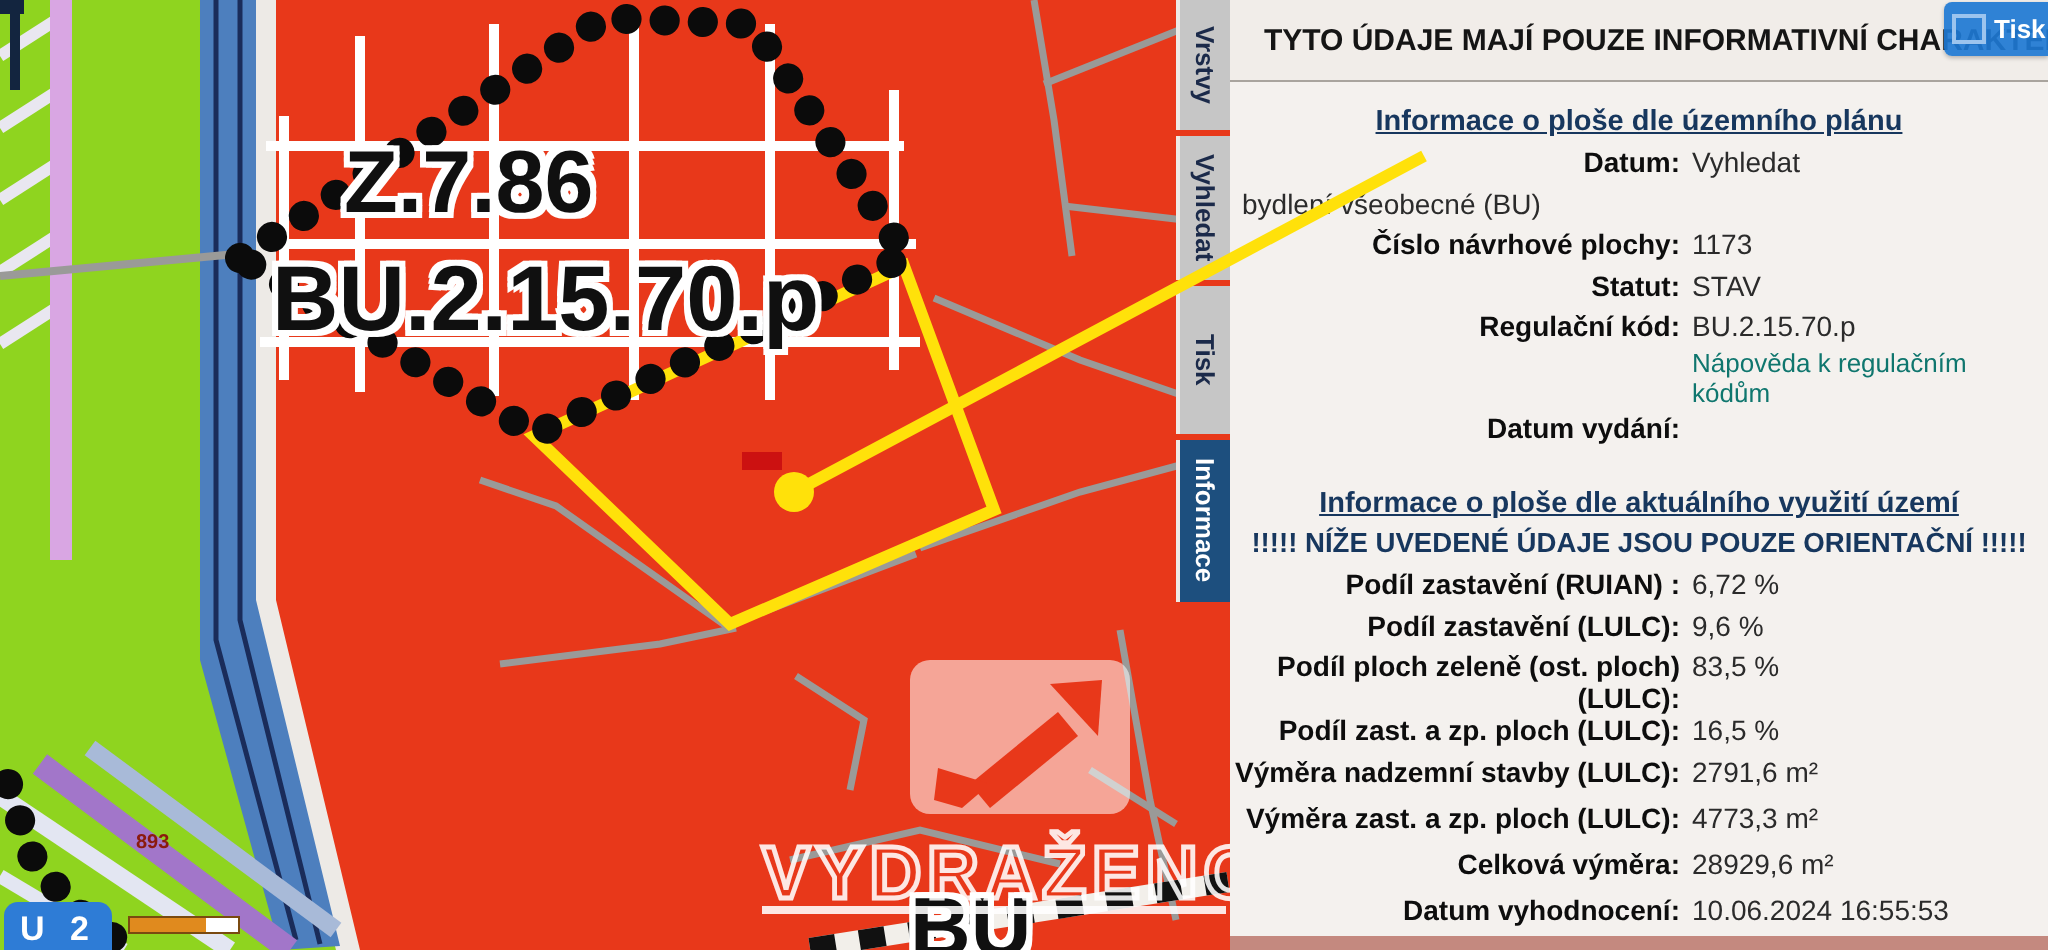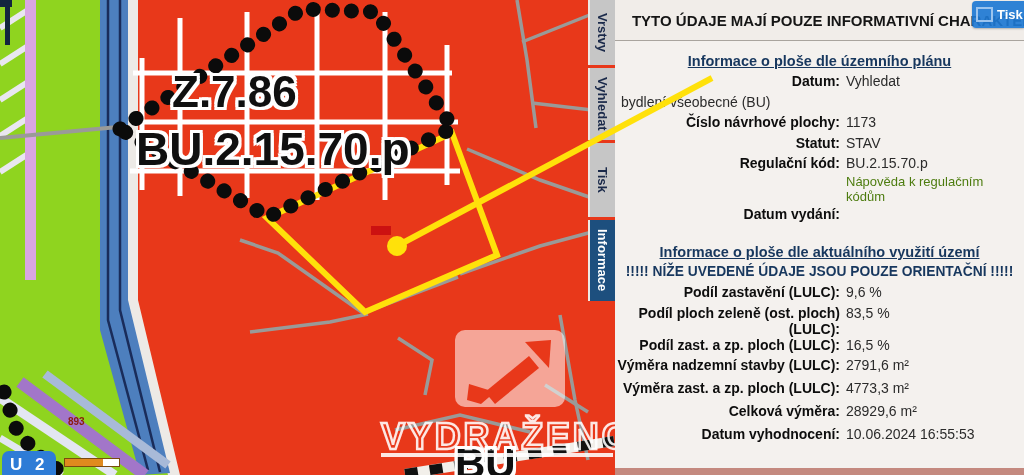--- a/index.html
+++ b/index.html
@@ -59,21 +59,21 @@
   .panel-body{padding-top:10px;}
   .sec-heading{
     text-align:center;font-size:14.5px;font-weight:bold;color:#17375E;
     text-decoration:underline;margin:2px 0 4px 0;
   }
   .warn{ text-align:center;font-size:13.8px;font-weight:bold;color:#17375E;margin-bottom:5px;}
   .row{display:flex;align-items:baseline;min-height:20.5px;}
   .row .lbl{flex:0 0 225px;text-align:right;font-size:14px;font-weight:bold;color:#0d0d0d;}
   .row .val{margin-left:6px;font-size:14px;color:#2b2b2b;white-space:nowrap;}
   .link-row{padding-left:231px;font-size:13px;margin-top:-2px;margin-bottom:2px;}
-  .link-row a{color:#4d7c0f;text-decoration:none;cursor:pointer;}
+  .link-row a{color:#0f766e;text-decoration:none;cursor:pointer;}
   .spacer{height:16px;}
   .bottom-strip{position:absolute;left:0;bottom:0;width:409px;height:7px;background:#C4897F;}
   
   .overlay{position:absolute;left:0;top:0;pointer-events:none;z-index:60;}
 </style>
 </head>
 <body>
 
 <div class="map">
   <svg width="615" height="475" viewBox="0 0 615 475">
@@ -213,20 +213,24 @@
     <div class="row">
       <span class="lbl">Datum vydání:</span>
       <span class="val"></span>
     </div>
 
     <div class="spacer"></div>
     <div class="sec-heading">Informace o ploše dle aktuálního využití území</div>
     <div class="warn">!!!!! NÍŽE UVEDENÉ ÚDAJE JSOU POUZE ORIENTAČNÍ !!!!!</div>
 
     <div class="row">
+      <span class="lbl">Podíl zastavění (RUIAN) :</span>
+      <span class="val">6,72 %</span>
+    </div>
+    <div class="row">
       <span class="lbl">Podíl zastavění (LULC):</span>
       <span class="val">9,6 %</span>
     </div>
     <div class="row">
       <span class="lbl">Podíl ploch zeleně (ost. ploch) (LULC):</span>
       <span class="val">83,5 %</span>
     </div>
     <div class="row">
       <span class="lbl">Podíl zast. a zp. ploch (LULC):</span>
       <span class="val">16,5 %</span>

